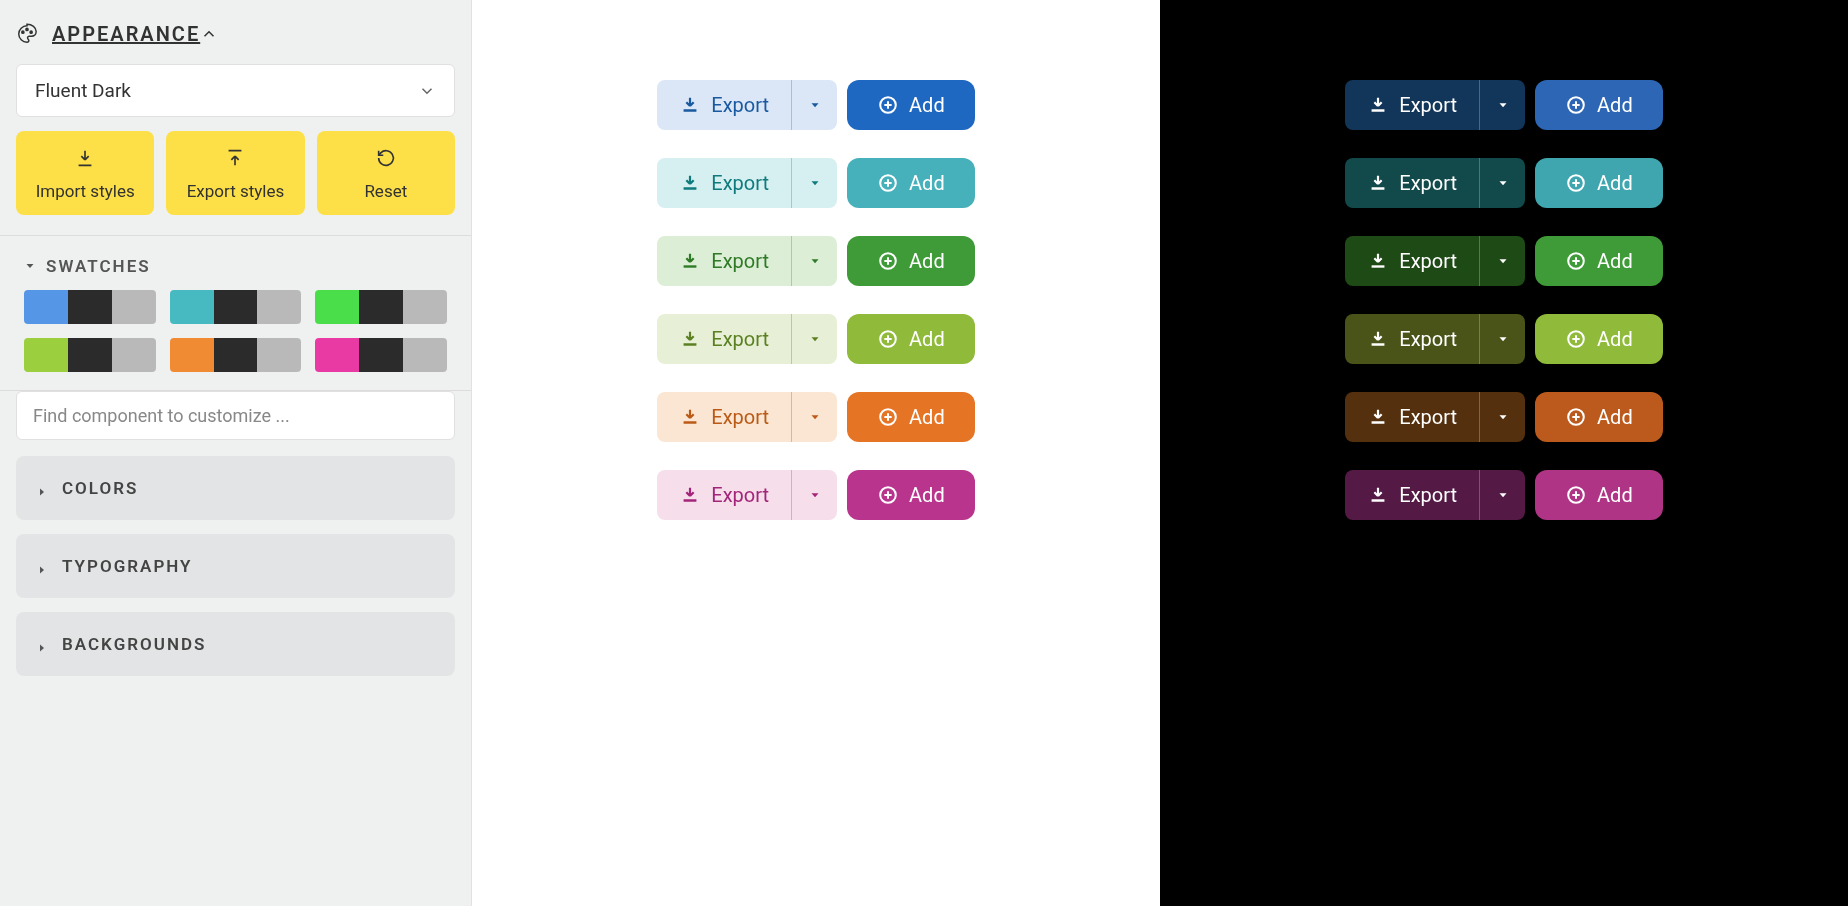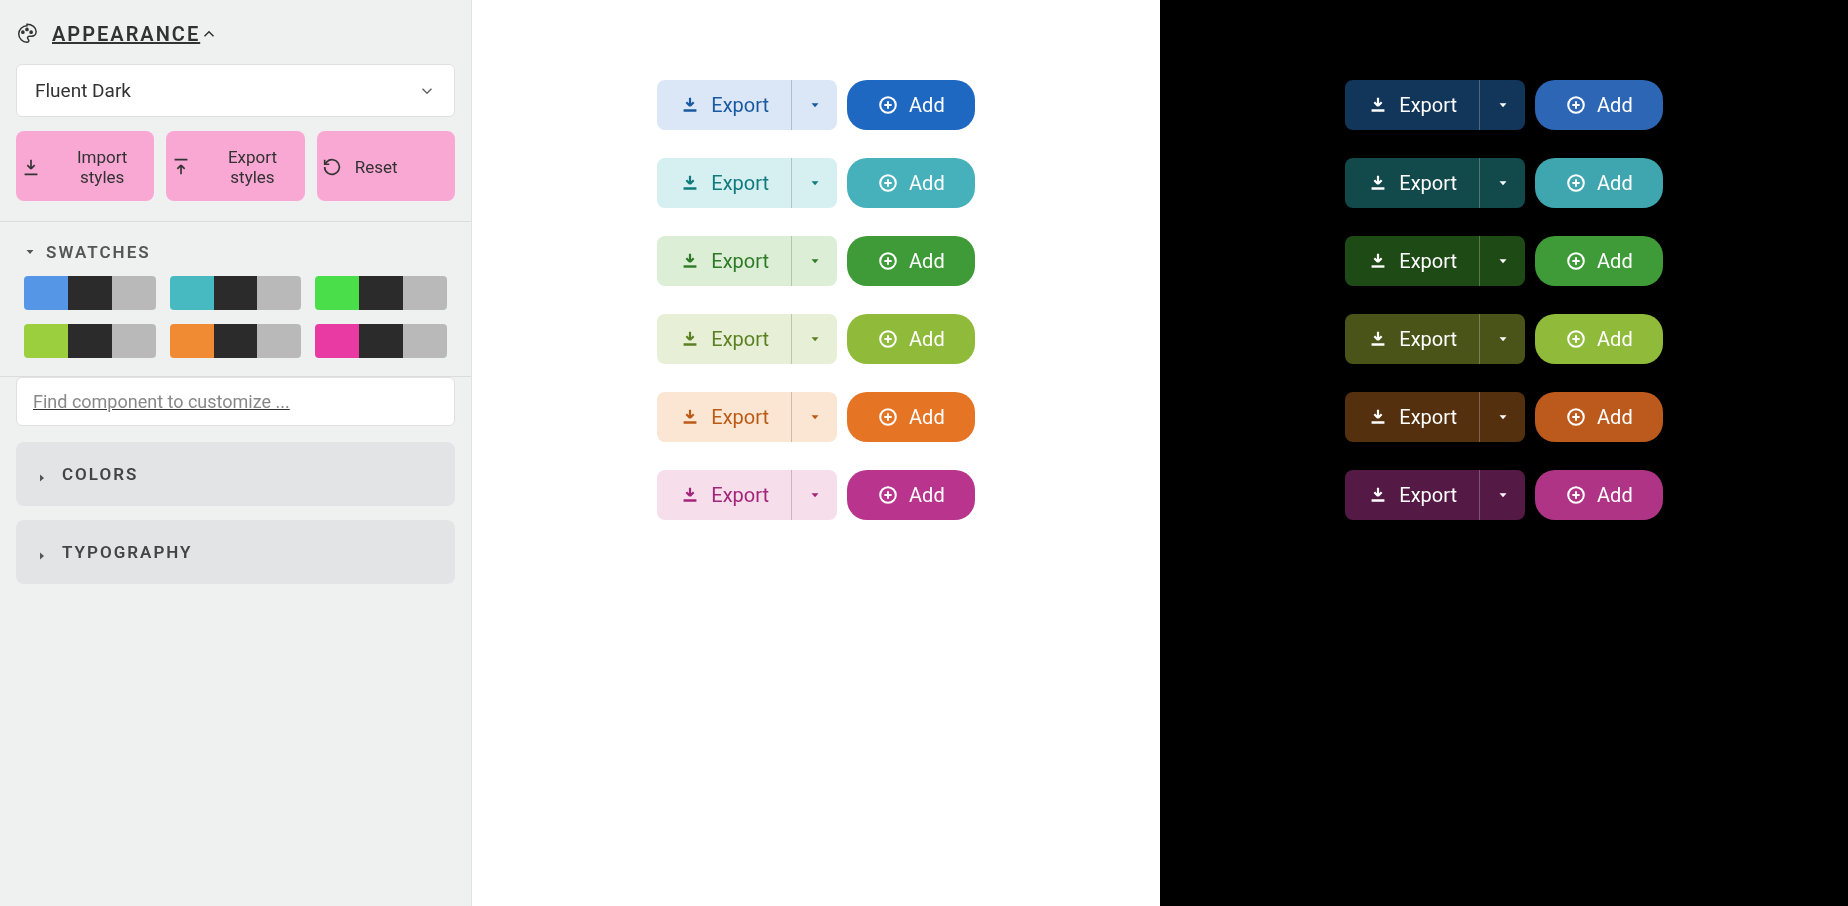--- a/index.html
+++ b/index.html
@@ -32,25 +32,25 @@
     font-size: 19px; color: #333;
     cursor: pointer;
   }
   .action-row {
     display: flex; gap: 12px;
     padding: 0 16px 20px 16px;
     border-bottom: 1px solid #dcdcdc;
   }
   .action-btn {
     flex: 1;
-    background: #f9a8d4;
+    background: #fde047;
     border: none;
     border-radius: 8px;
     padding: 16px 4px 14px 4px;
-    display: flex; align-items: center; gap: 12px;
+    display: flex; flex-direction: column; align-items: center; gap: 12px;
     font-size: 17px; color: #323232;
     cursor: pointer;
   }
   .section-title {
     display: flex; align-items: center; gap: 10px;
     padding: 20px 24px 14px 24px;
     font-size: 17px; font-weight: 600; letter-spacing: 2px; color: #555;
   }
   .swatch-grid {
     display: grid;
@@ -70,21 +70,20 @@
     border-top: 1px solid #dcdcdc;
   }
   .search-input {
     margin: 0 16px 16px 16px;
     width: calc(100% - 32px);
     padding: 13px 16px;
     border: 1px solid #e0e0e0;
     border-radius: 6px;
     font-size: 18px; color: #333;
     background: #fff;
-    text-decoration: underline;
   }
   .search-input::placeholder { color: #888; }
   .category-row {
     margin: 0 16px 14px 16px;
     padding: 22px 20px;
     background: #e3e4e5;
     border-radius: 8px;
     display: flex; align-items: flex-end; gap: 14px;
     font-size: 17px; font-weight: 600; letter-spacing: 2px; color: #444;
     cursor: pointer;
@@ -115,21 +114,21 @@
   }
   .split-btn .caret {
     display: flex; align-items: center; justify-content: center;
     width: 46px;
     border-left: 1px solid currentColor;
     cursor: pointer;
   }
   .add-btn {
     display: flex; align-items: center; gap: 10px;
     padding: 13px 30px;
-    border-radius: 20px;
+    border-radius: 12px;
     color: #fff;
     font-size: 20px;
     cursor: pointer;
   }
 
   
   svg { display: block; }
   .ico { width: 22px; height: 22px; }
   .ico-sm { width: 18px; height: 18px; }
 </style>
@@ -244,20 +243,26 @@
             <path d="M8 5l8 7-8 7z"></path>
           </svg>
           <span>COLORS</span>
         </div>
         <div class="category-row">
           <svg width="12" height="12" viewBox="0 0 24 24" fill="#555">
             <path d="M8 5l8 7-8 7z"></path>
           </svg>
           <span>TYPOGRAPHY</span>
         </div>
+        <div class="category-row">
+          <svg width="12" height="12" viewBox="0 0 24 24" fill="#555">
+            <path d="M8 5l8 7-8 7z"></path>
+          </svg>
+          <span>BACKGROUNDS</span>
+        </div>
       </div>
   </div>
 
 </aside>
 
 <section class="preview light" id="preview-light">
     <div class="btn-row">
       <div class="split-btn" style="background:#dbe7f7;color:#19599f;">
         <div class="main">
           <svg class="ico" viewBox="0 0 24 24" fill="none" stroke="#19599f" stroke-width="2.4">

